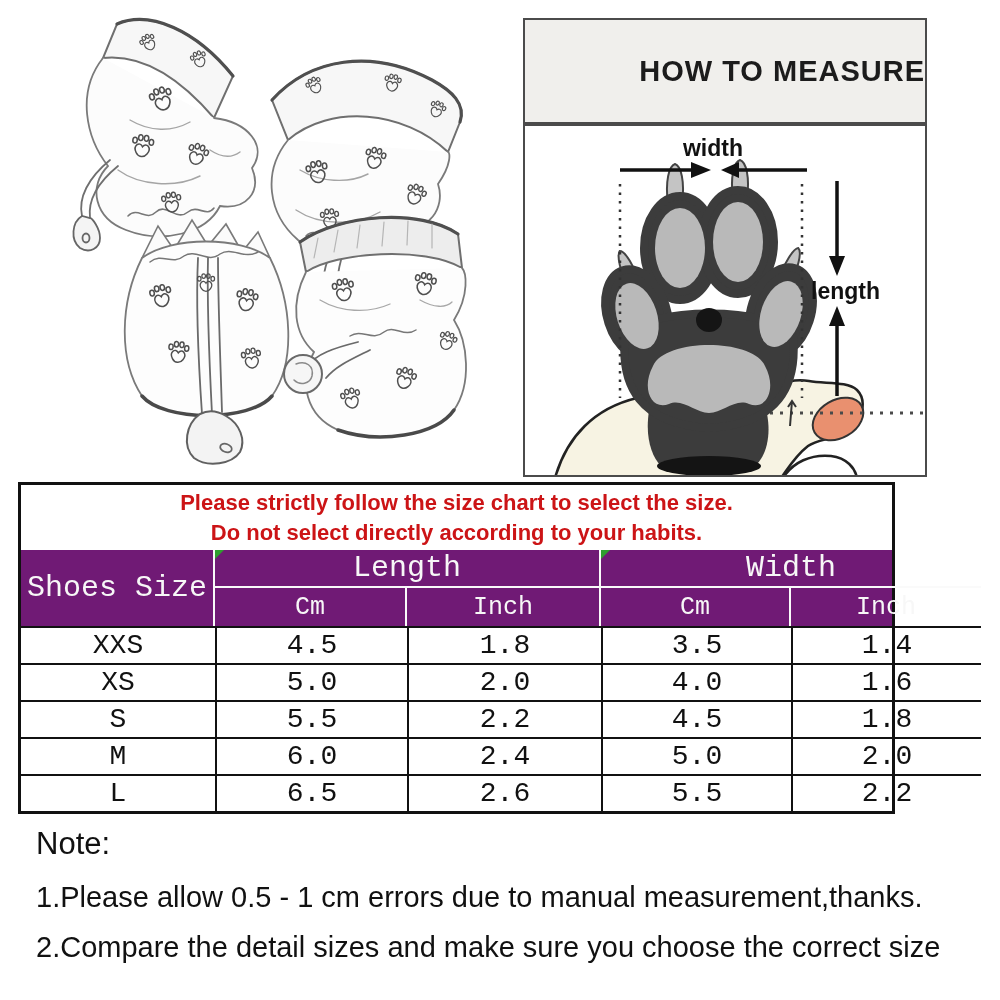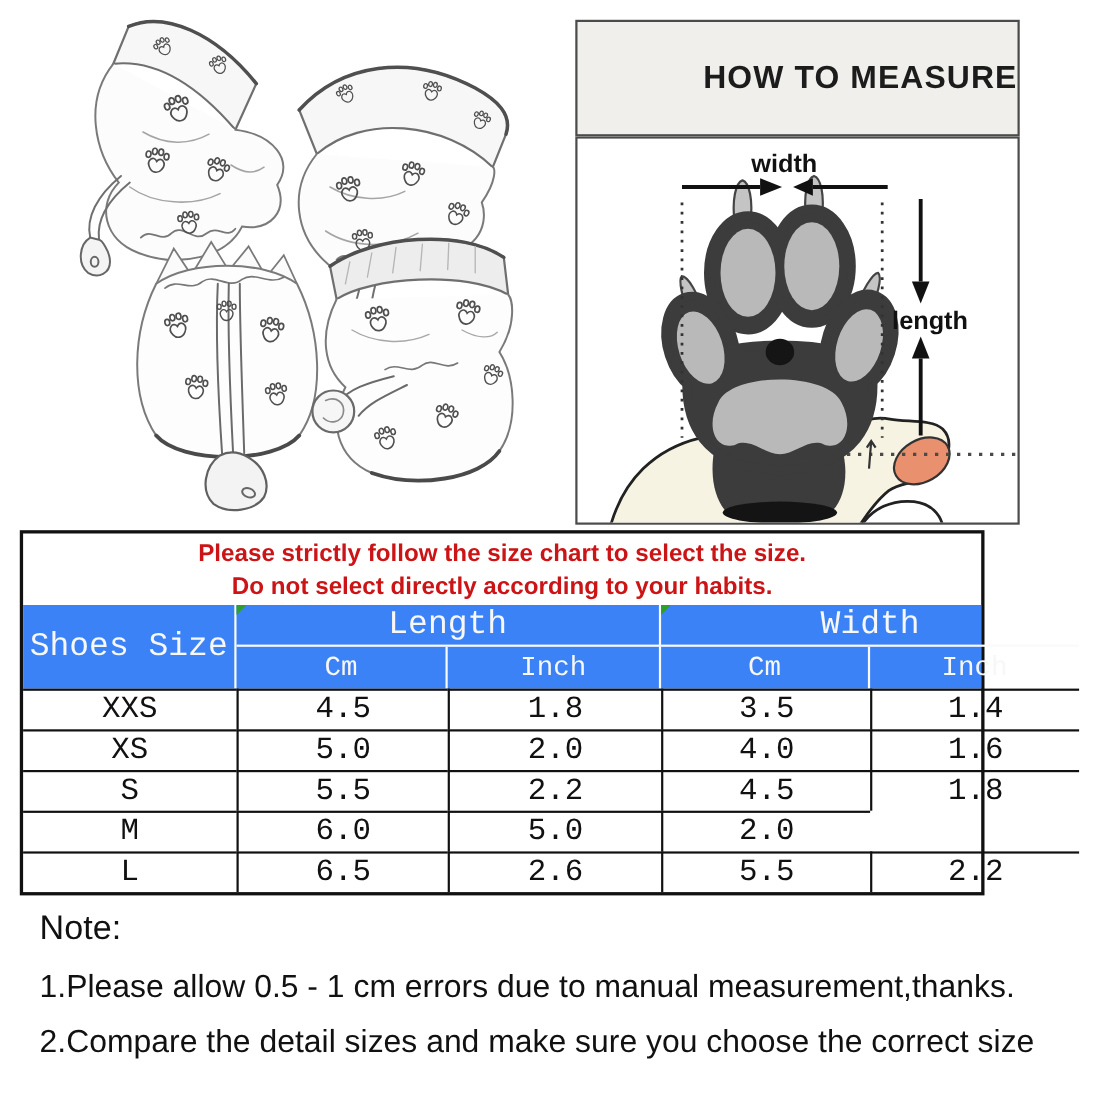--- a/index.html
+++ b/index.html
@@ -27,21 +27,21 @@
   #size-chart{
     position:absolute;left:18px;top:482px;width:877px;
     border:3px solid #111;box-sizing:border-box;background:#fff;
   }
   .warning{
     height:65px;display:flex;flex-direction:column;align-items:center;justify-content:center;
     color:#cc1416;font-weight:700;font-size:22px;line-height:30px;text-align:center;
   }
   .thead{
     display:grid;grid-template-columns:194px 192px 194px 190px 190px;
-    grid-template-rows:38px 38px;background:#3b82f6;color:#f7f7f7;
+    grid-template-rows:38px 38px;background:#701a75;color:#f7f7f7;
     font-family:"Liberation Mono","DejaVu Sans Mono",monospace;
     text-align:right;
   }
   .th{display:flex;align-items:center;justify-content:center;box-sizing:border-box;font-size:30px;}
   .th-corner{grid-area:1/1/3/2;border-right:2.5px solid #fafafa;}
   .th-length{grid-area:1/2/2/4;border-right:2.5px solid #fafafa;border-bottom:2.5px solid #fafafa;position:relative;}
   .th-width{grid-area:1/4/2/6;border-bottom:2.5px solid #fafafa;position:relative;}
   .th-length::before,.th-width::before{
     content:"";position:absolute;left:0;top:0;width:0;height:0;
     border-top:9px solid #2f9e2f;border-right:9px solid transparent;
@@ -241,20 +241,21 @@
   <div class="tr">
     <div class="td">S</div>
     <div class="td">5.5</div>
     <div class="td">2.2</div>
     <div class="td">4.5</div>
     <div class="td">1.8</div>
   </div>
   <div class="tr">
     <div class="td">M</div>
     <div class="td">6.0</div>
+    <div class="td">2.4</div>
     <div class="td">5.0</div>
     <div class="td">2.0</div>
   </div>
   <div class="tr">
     <div class="td">L</div>
     <div class="td">6.5</div>
     <div class="td">2.6</div>
     <div class="td">5.5</div>
     <div class="td">2.2</div>
   </div>

